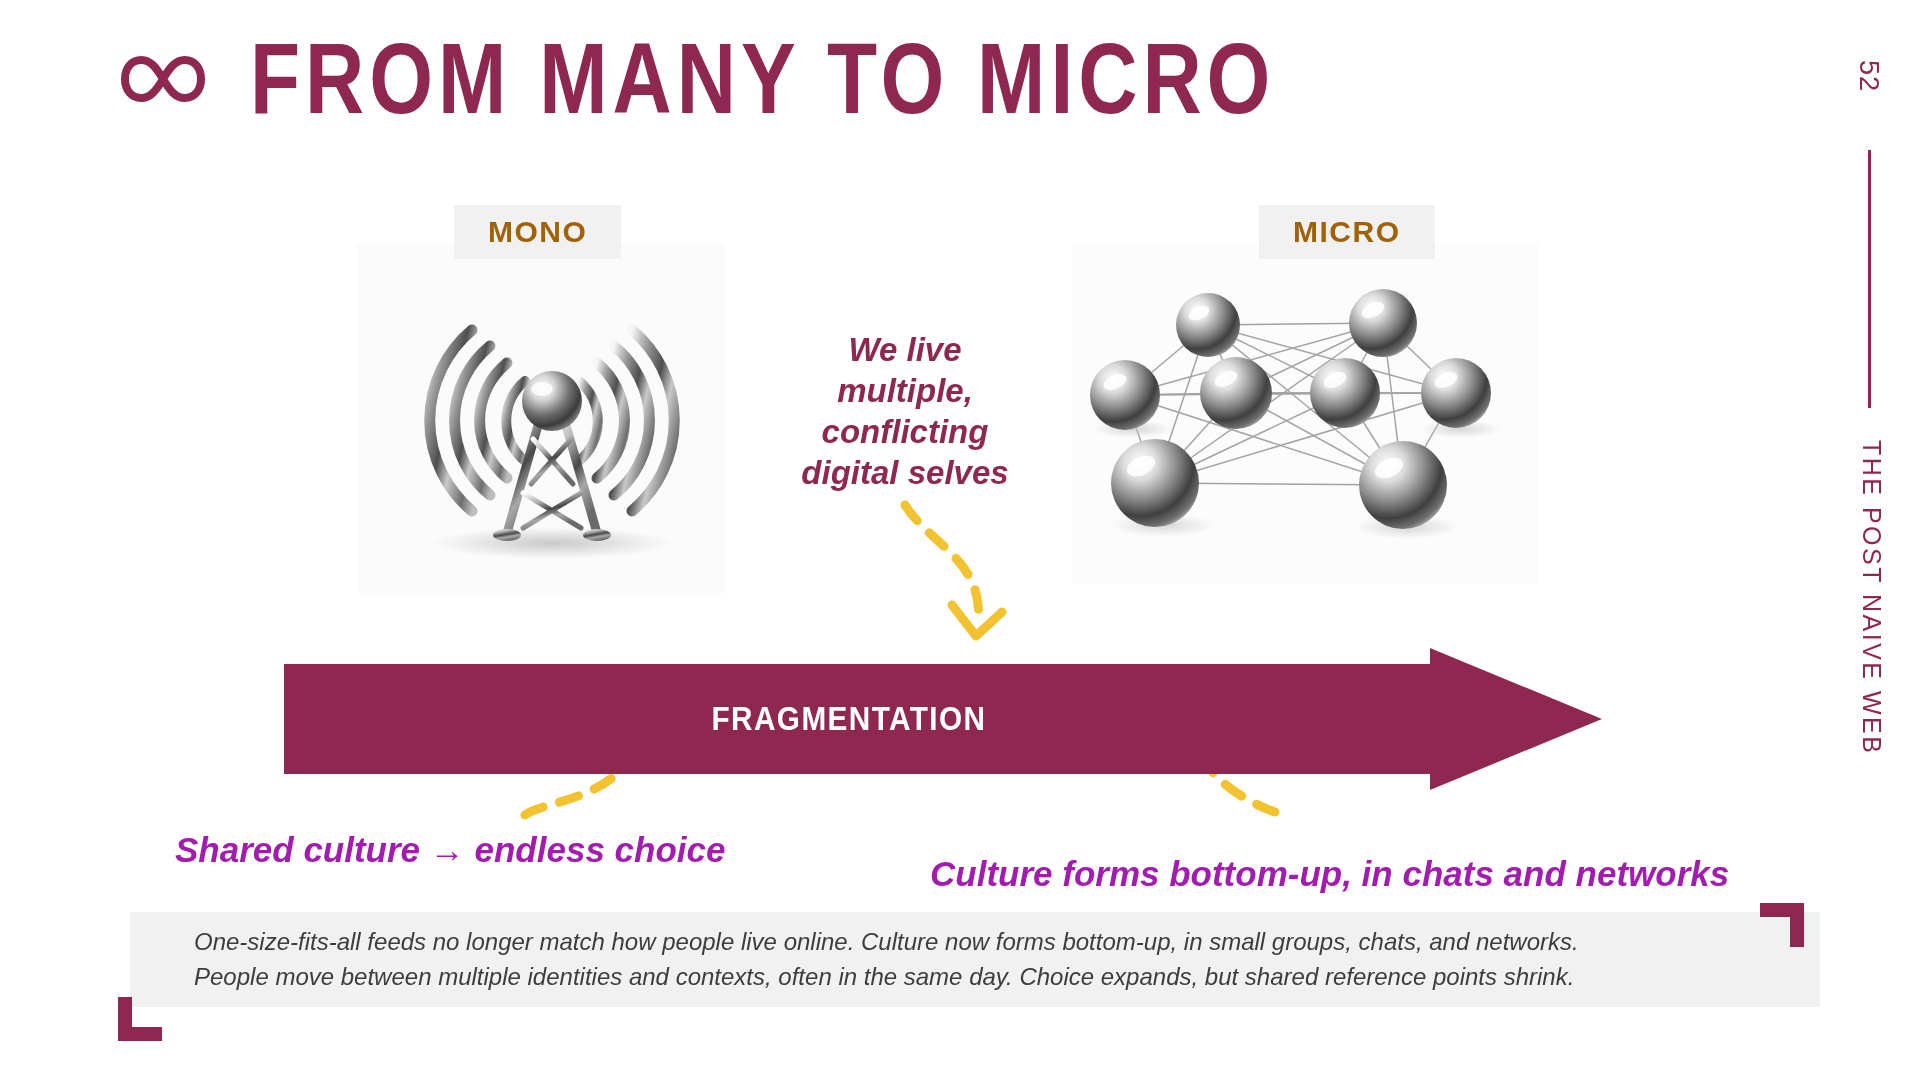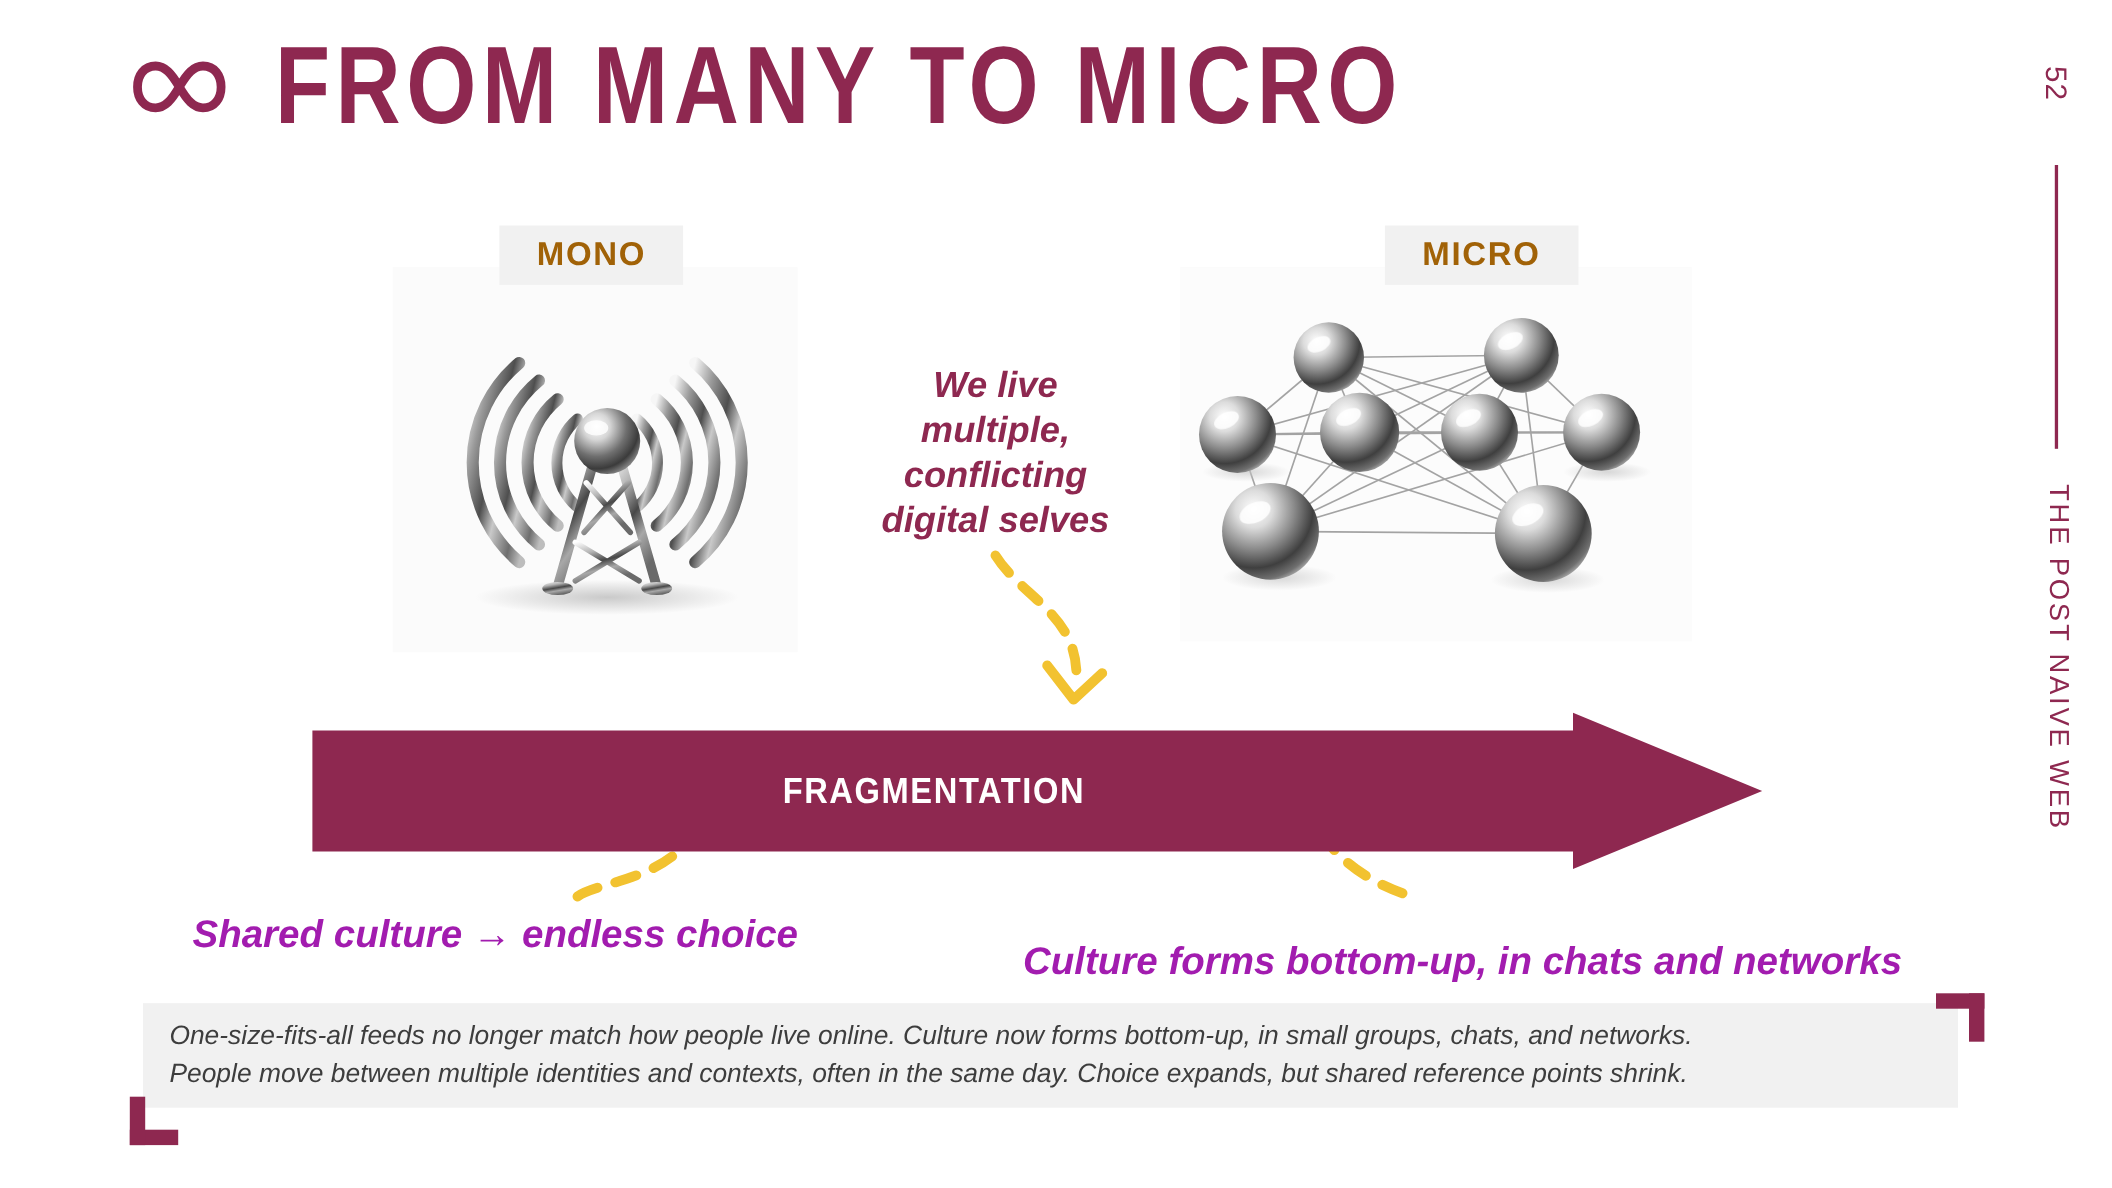--- a/index.html
+++ b/index.html
@@ -86,21 +86,21 @@
     color:#a21caf;
     white-space:nowrap;
   }
   .cap-left{left:175px;top:830px;font-size:35px;}
   .cap-right{left:930px;top:830px;font-size:35px;margin-top:24px;}
 
   
   .footer{
     position:absolute;left:130px;top:912px;width:1650px;height:95px;
     background:#F1F1F1;
-    display:flex;align-items:center;
+    display:flex;align-items:center;padding-left:40px;
   }
   .footer-text{
     padding-left:24px;
     font-style:italic;
     font-size:24px;
     line-height:1.45;
     color:#3D3D3D;
   }
   .corner{position:absolute;width:44px;height:44px;}
   .corner::before,.corner::after{content:"";position:absolute;background:#8E2850;}

